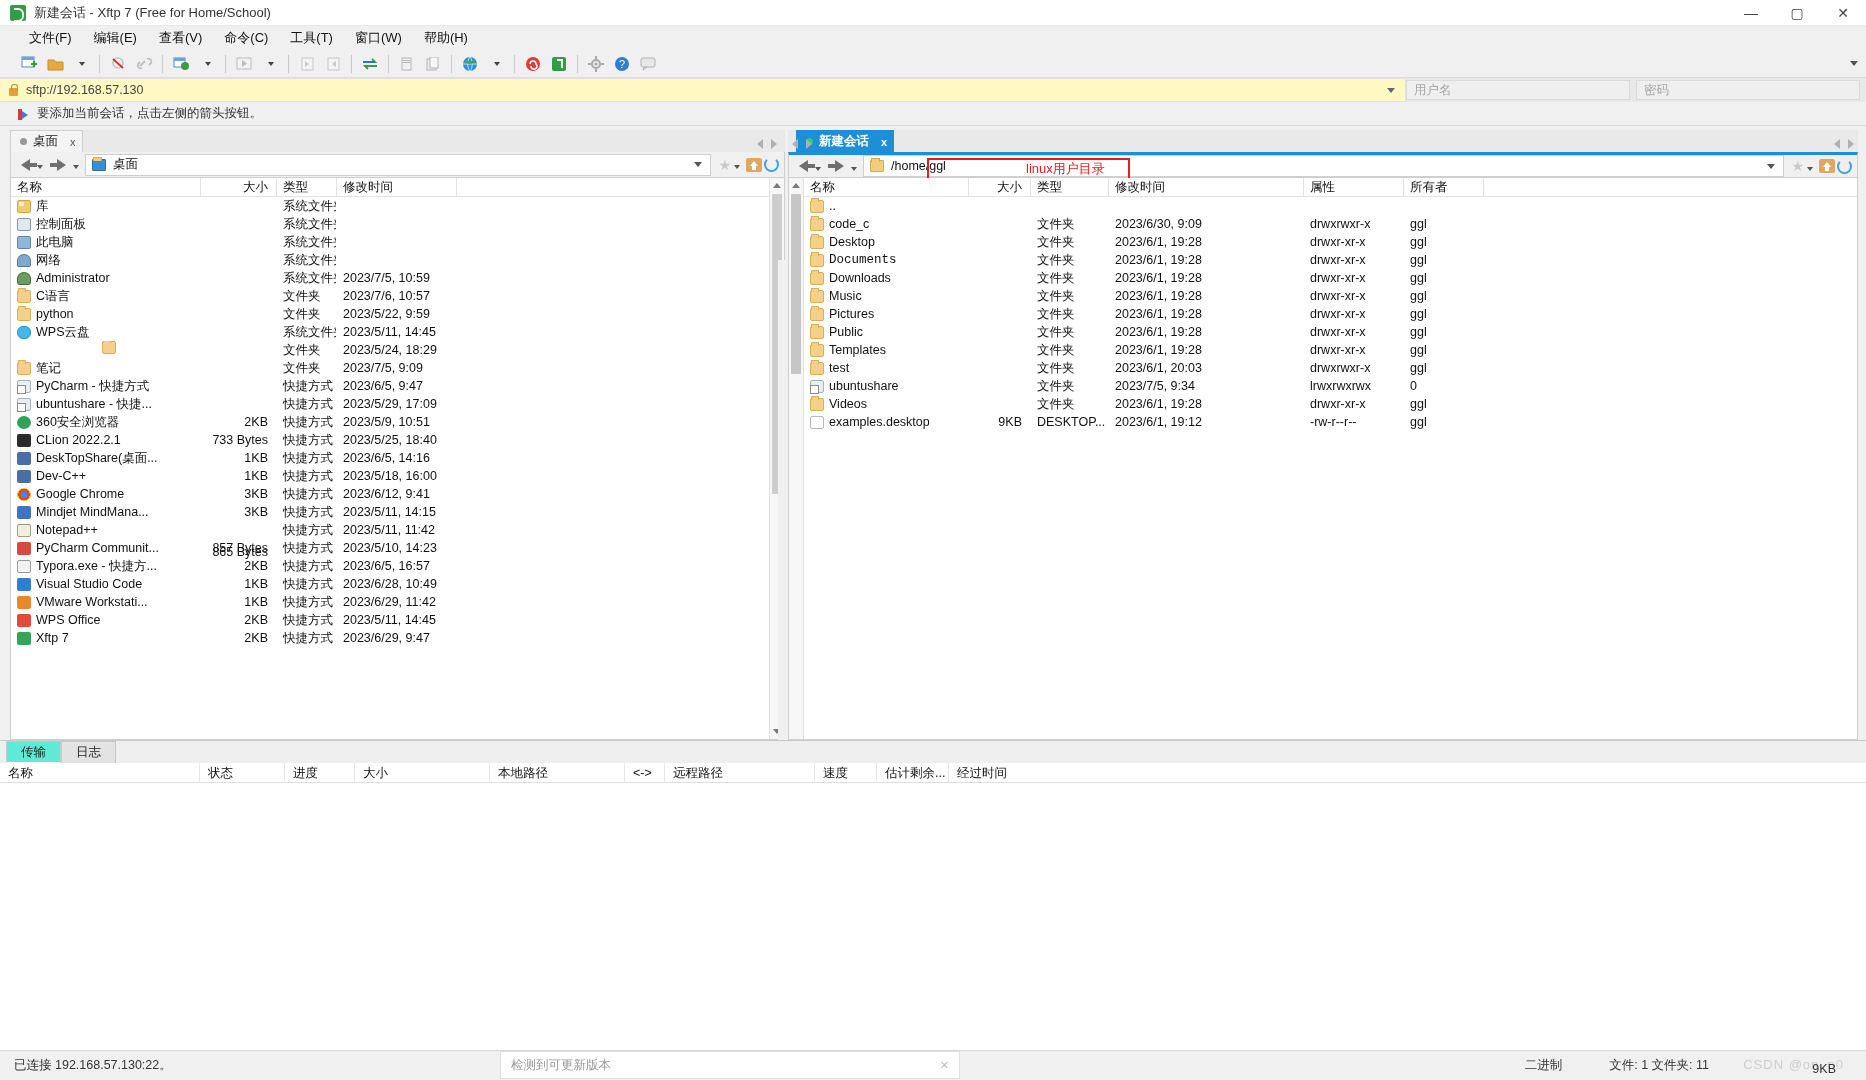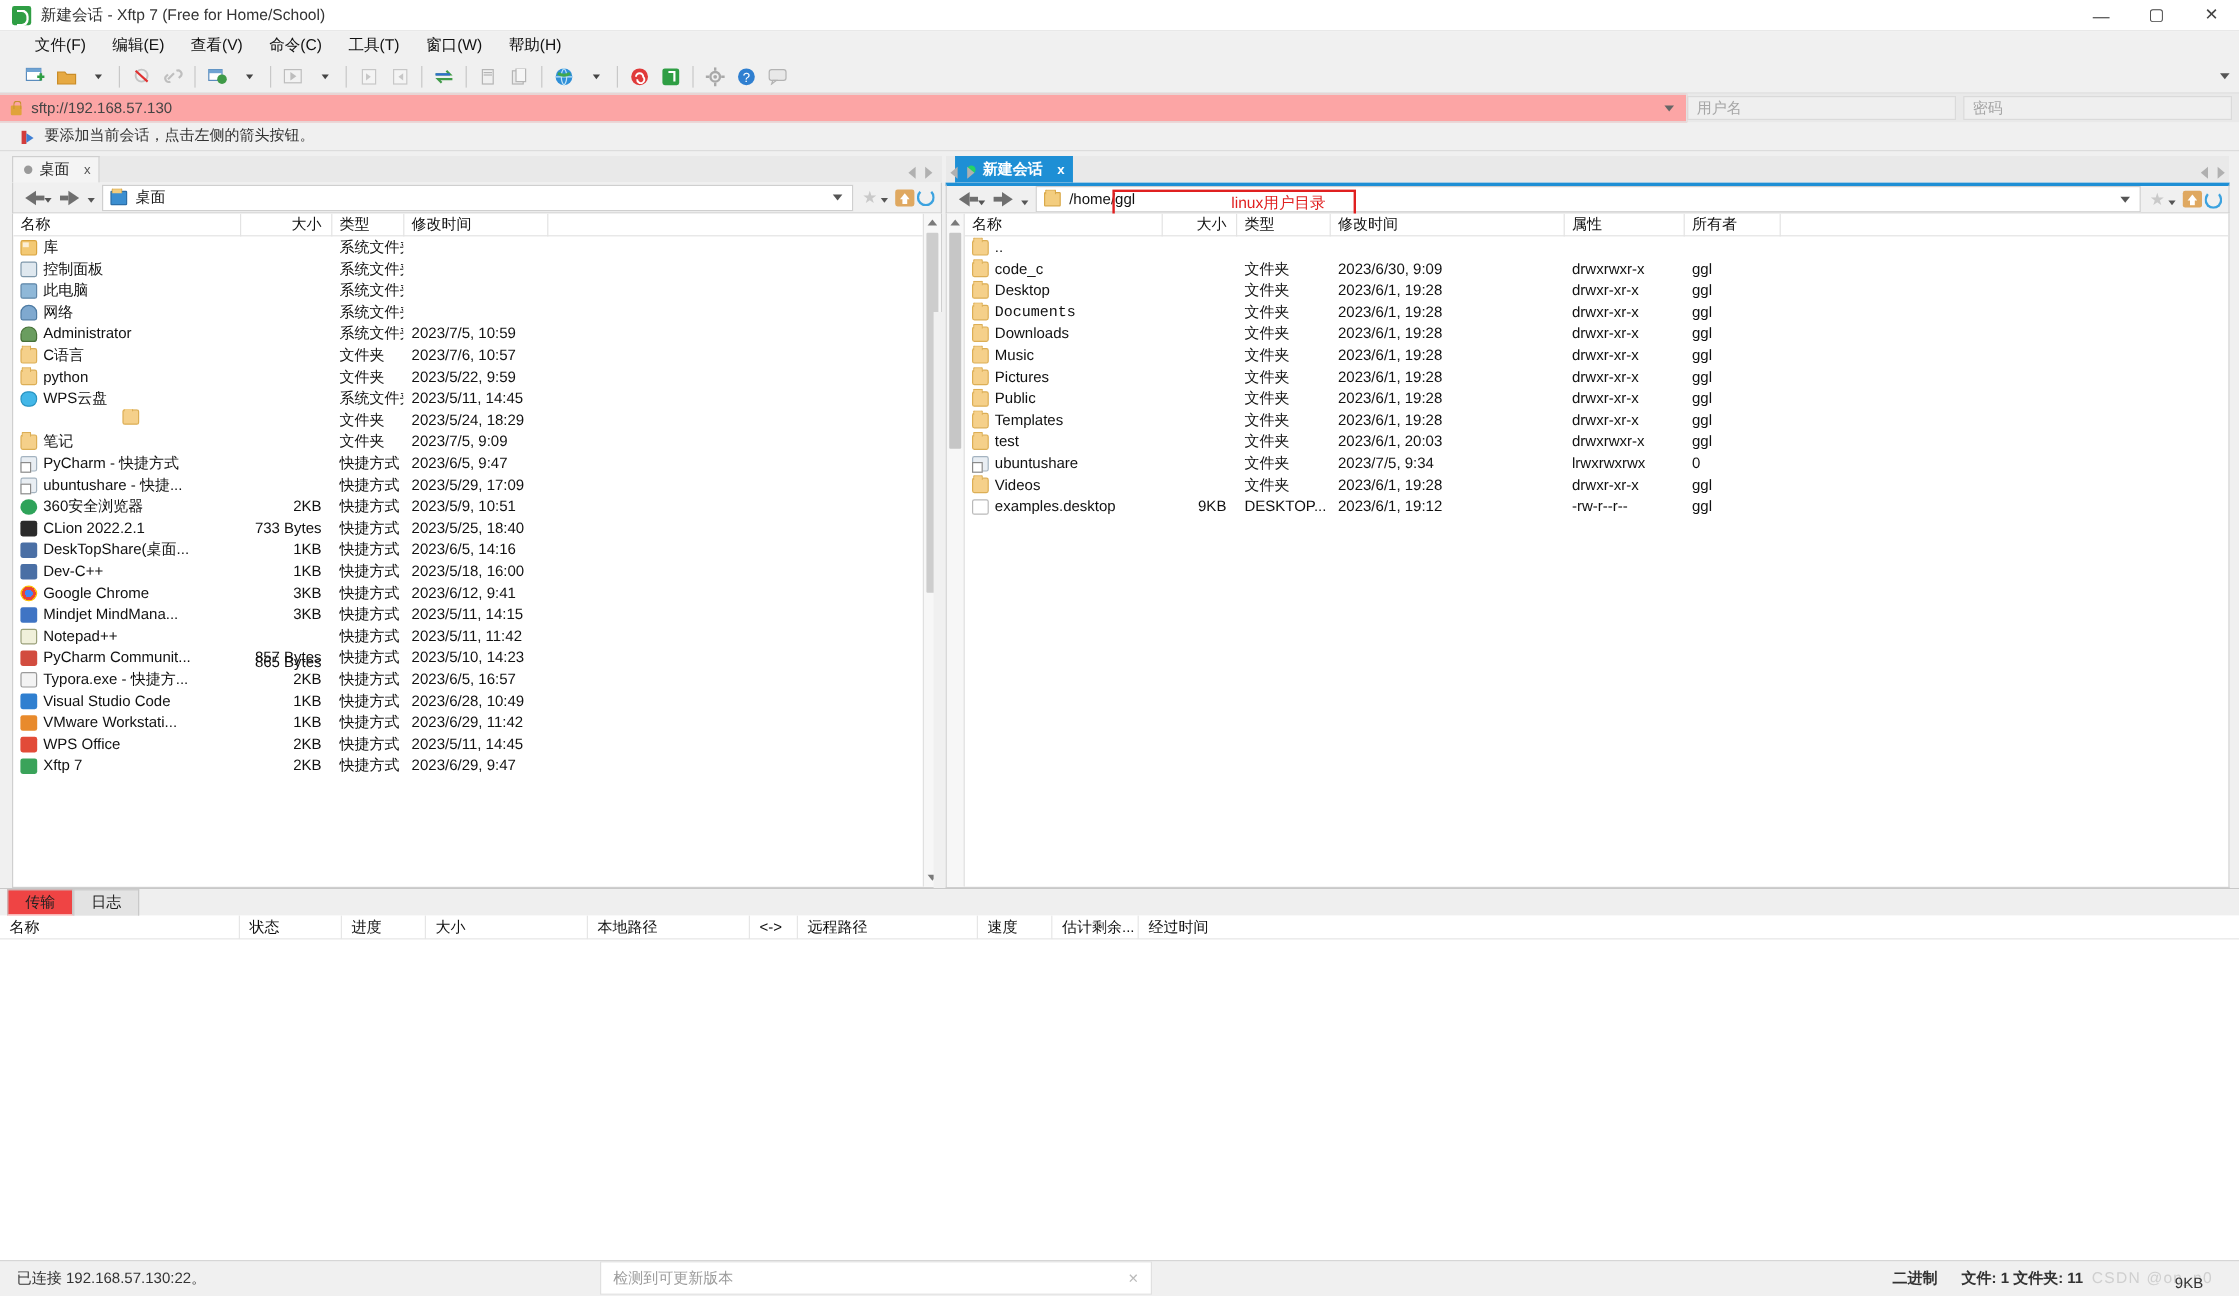--- a/index.html
+++ b/index.html
@@ -30,21 +30,21 @@
     padding-left:16px;gap:0px;border-bottom:1px solid #dcdcdc;position:relative;}
   .tbtn{width:22px;height:22px;display:flex;align-items:center;justify-content:center;
     margin:0 2px;border-radius:2px;position:relative;}
   .tsep{width:1px;height:18px;background:#c8c8c8;margin:0 5px;}
   .caret{width:0;height:0;border-left:3px solid transparent;border-right:3px solid transparent;
     border-top:4px solid #444;margin-left:1px;}
   .tb-overflow{position:absolute;right:8px;width:0;height:0;
     border-left:4px solid transparent;border-right:4px solid transparent;border-top:5px solid #555;}
   
   .addrrow{height:24px;background:#e9e9e9;display:flex;align-items:center;}
-  .addrbox{flex:1;height:24px;background:#fca5a5;display:flex;align-items:center;
+  .addrbox{flex:1;height:24px;background:#fef9c3;display:flex;align-items:center;
     padding-left:8px;border:1px solid #e2e2e2;border-left:none;position:relative;}
   .lock{width:11px;height:12px;margin-right:7px;position:relative;flex:none;}
   .lock::before{content:"";position:absolute;left:1px;top:4px;width:9px;height:8px;
     background:#e0a33a;border-radius:1px;}
   .lock::after{content:"";position:absolute;left:3px;top:0px;width:5px;height:6px;
     border:1.5px solid #c8912f;border-bottom:none;border-radius:3px 3px 0 0;}
   .addrtext{font-size:12.5px;color:#444;}
   .addr-caret{position:absolute;right:10px;width:0;height:0;
     border-left:4px solid transparent;border-right:4px solid transparent;border-top:5px solid #666;}
   .credbox{width:224px;height:20px;background:#efefef;border:1px solid #dadada;
@@ -163,33 +163,33 @@
     border-bottom:5px solid #7a7a7a;}
   .caret-dn{width:0;height:0;border-left:4px solid transparent;border-right:4px solid transparent;
     border-top:5px solid #7a7a7a;}
   
   .splitter{position:absolute;left:778px;top:130px;width:8px;height:610px;background:#f0f0f0;}
   
   .transfer{position:absolute;left:0;right:0;top:740px;bottom:30px;background:#fff;border-top:1px solid #c8c8c8;}
   .tabs2{height:22px;background:#efefef;display:flex;align-items:flex-end;padding-left:6px;}
   .tab2{height:22px;padding:0 14px;font-size:12.5px;display:flex;align-items:center;
     background:#e3e3e3;border:1px solid #c9c9c9;border-bottom:none;color:#222;}
-  .tab2.active{background:#ef4444;border-bottom:1px solid #fff;}
+  .tab2.active{background:#5eead4;border-bottom:1px solid #fff;}
   .thdr{height:20px;display:flex;align-items:center;background:#fff;border-bottom:1px solid #dfdfdf;
     font-size:12.5px;color:#111;}
   .thdr div{height:20px;line-height:20px;padding-left:8px;border-right:1px solid #e6e6e6;overflow:hidden;}
   .tbody{position:absolute;left:0;right:0;top:42px;bottom:0;background:#fff;}
   
   .status{position:absolute;left:0;right:0;bottom:0;height:30px;background:#f0f0f0;
     border-top:1px solid #d6d6d6;display:flex;align-items:center;font-size:12.5px;color:#333;}
   .st-left{padding-left:14px;white-space:nowrap;}
   .st-update{position:absolute;left:500px;top:0px;width:460px;height:28px;background:#fff;
     border:1px solid #e0e0e0;display:flex;align-items:center;padding-left:10px;color:#9b9b9b;}
   .st-update .close{position:absolute;right:10px;color:#bbb;font-size:11px;}
-  .st-right{position:absolute;right:0;display:flex;gap:20px;padding-right:20px;font-weight:bold;}
+  .st-right{position:absolute;right:0;display:flex;gap:47px;padding-right:20px;}
   .watermark{position:absolute;right:22px;bottom:8px;color:#cfcfcf;font-size:13px;
     letter-spacing:1px;white-space:nowrap;}
   .st-size{position:absolute;right:30px;bottom:4px;font-size:12.5px;color:#333;}
 </style>
 </head>
 <body>
 
 <div class="titlebar">
   <div class="tb-icon"></div>
   <div class="tb-title">新建会话 - Xftp 7 (Free for Home/School)</div>

